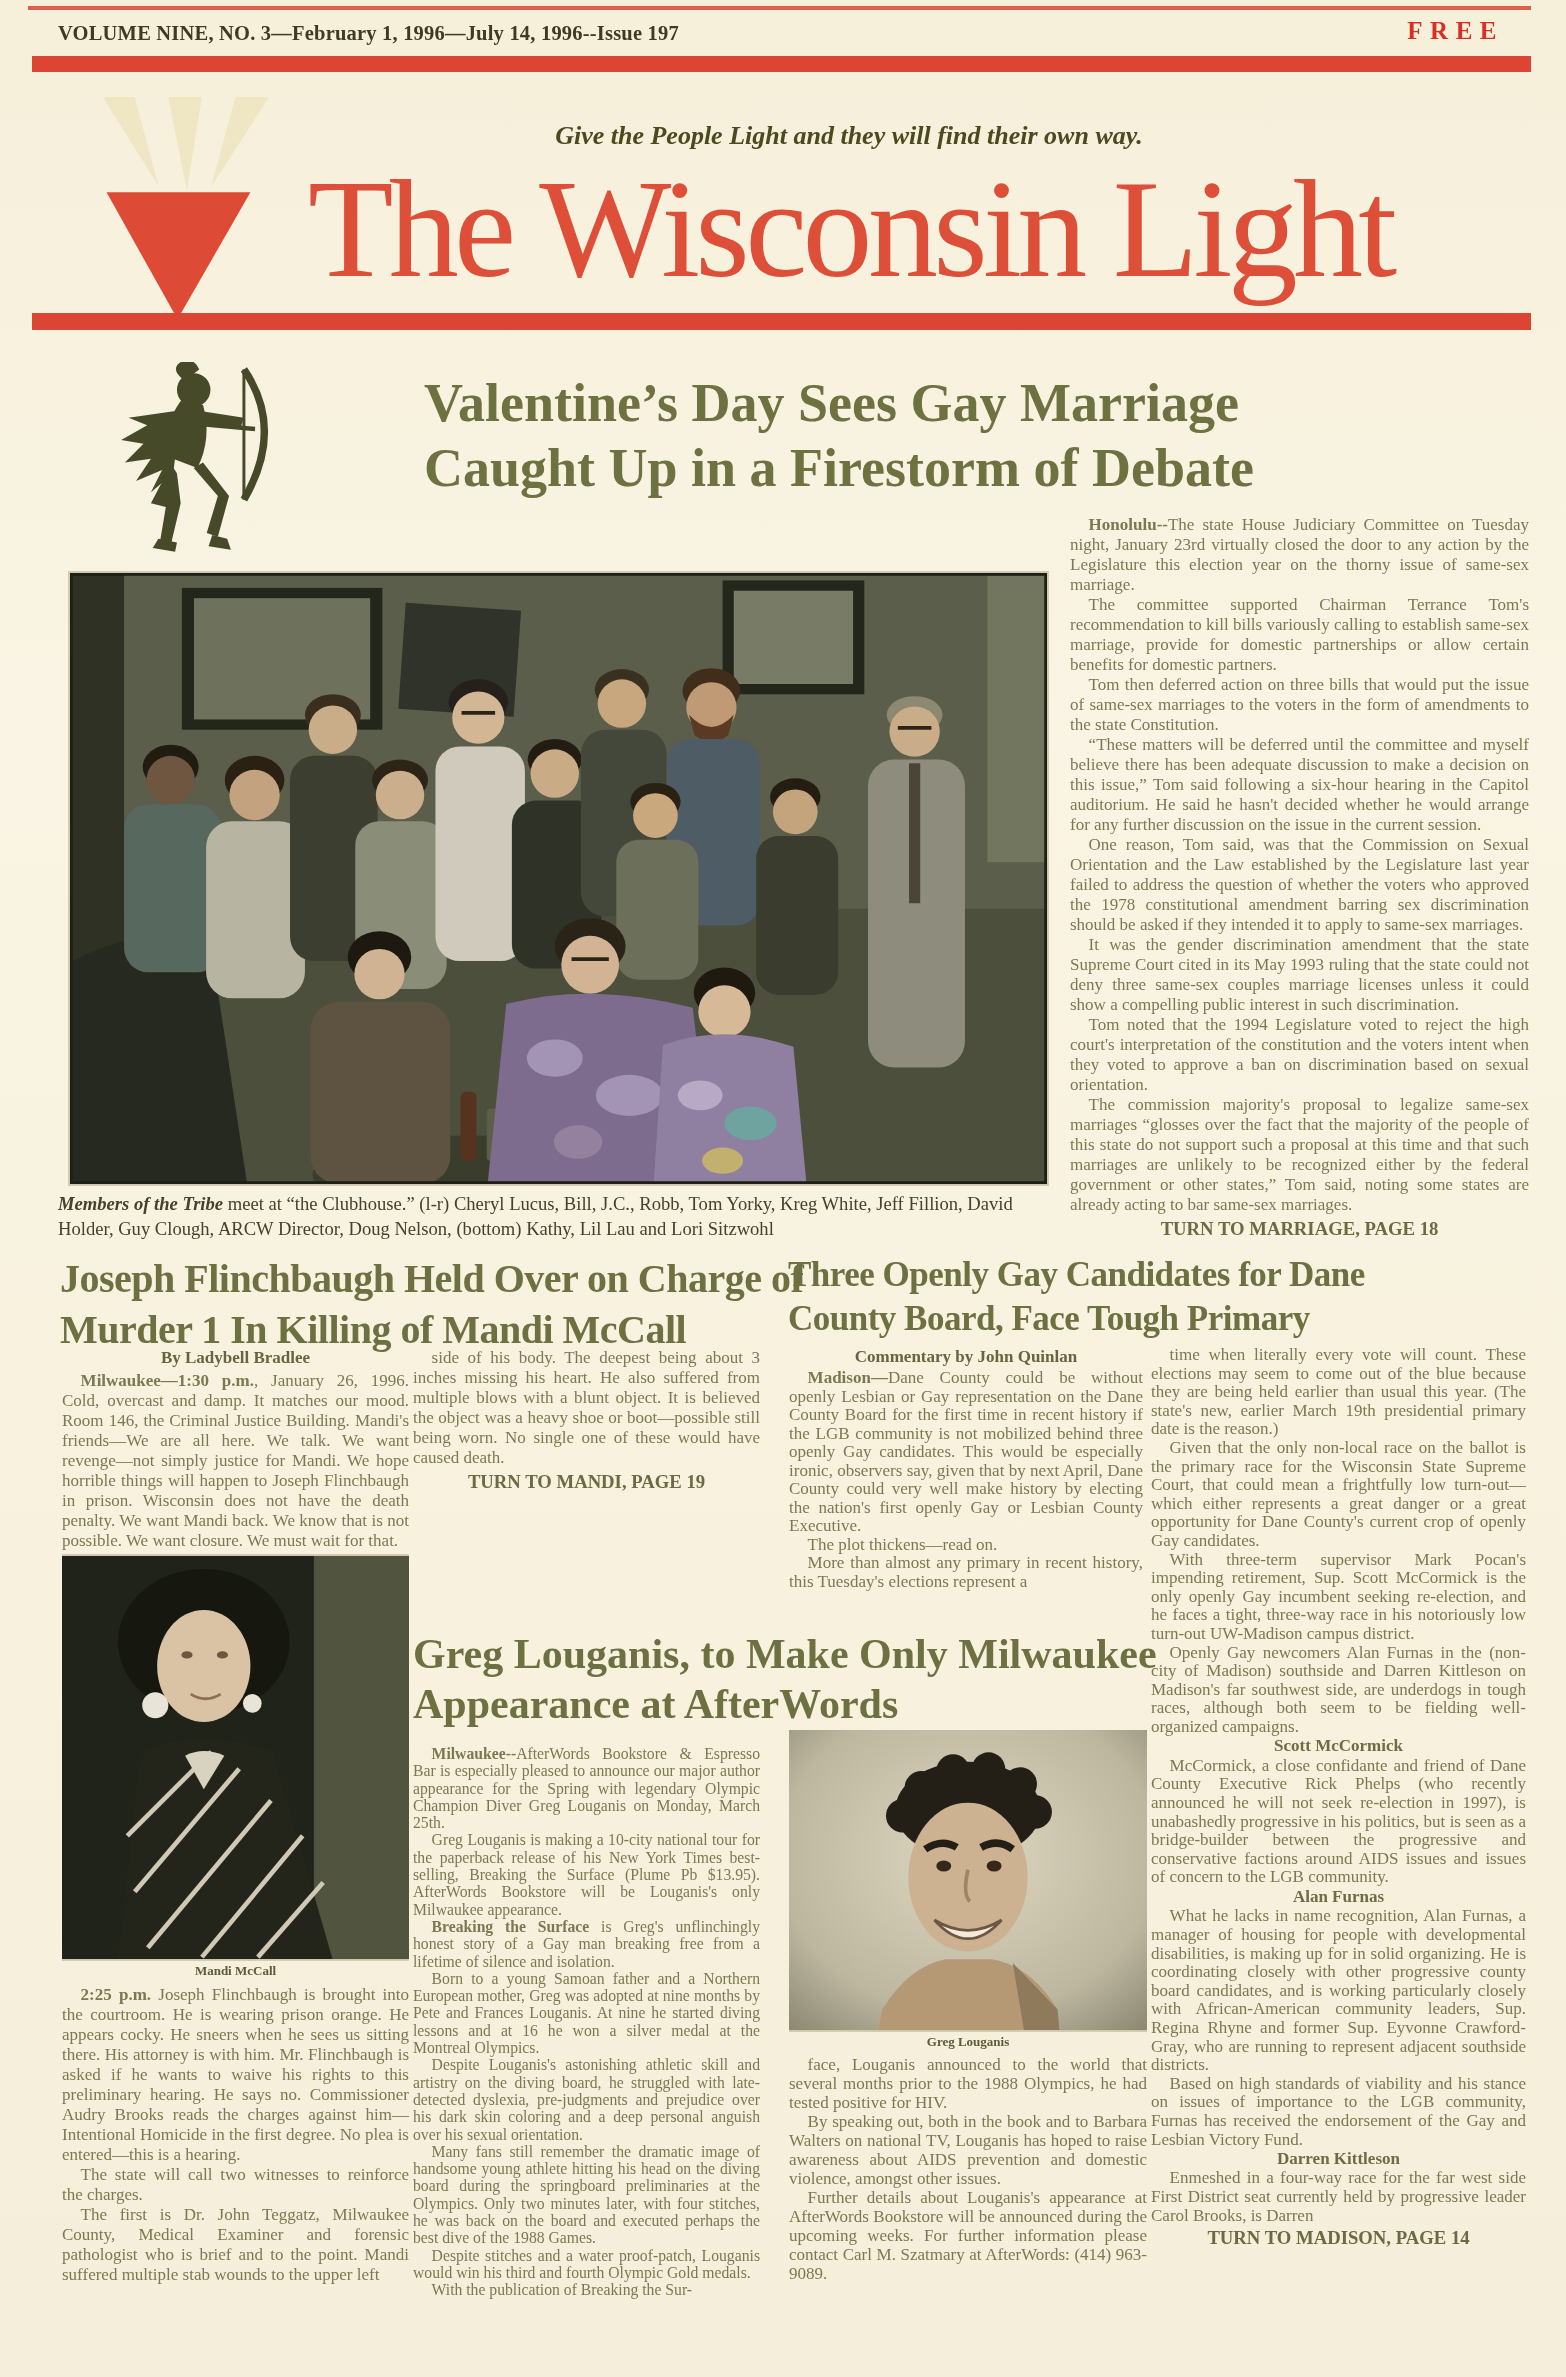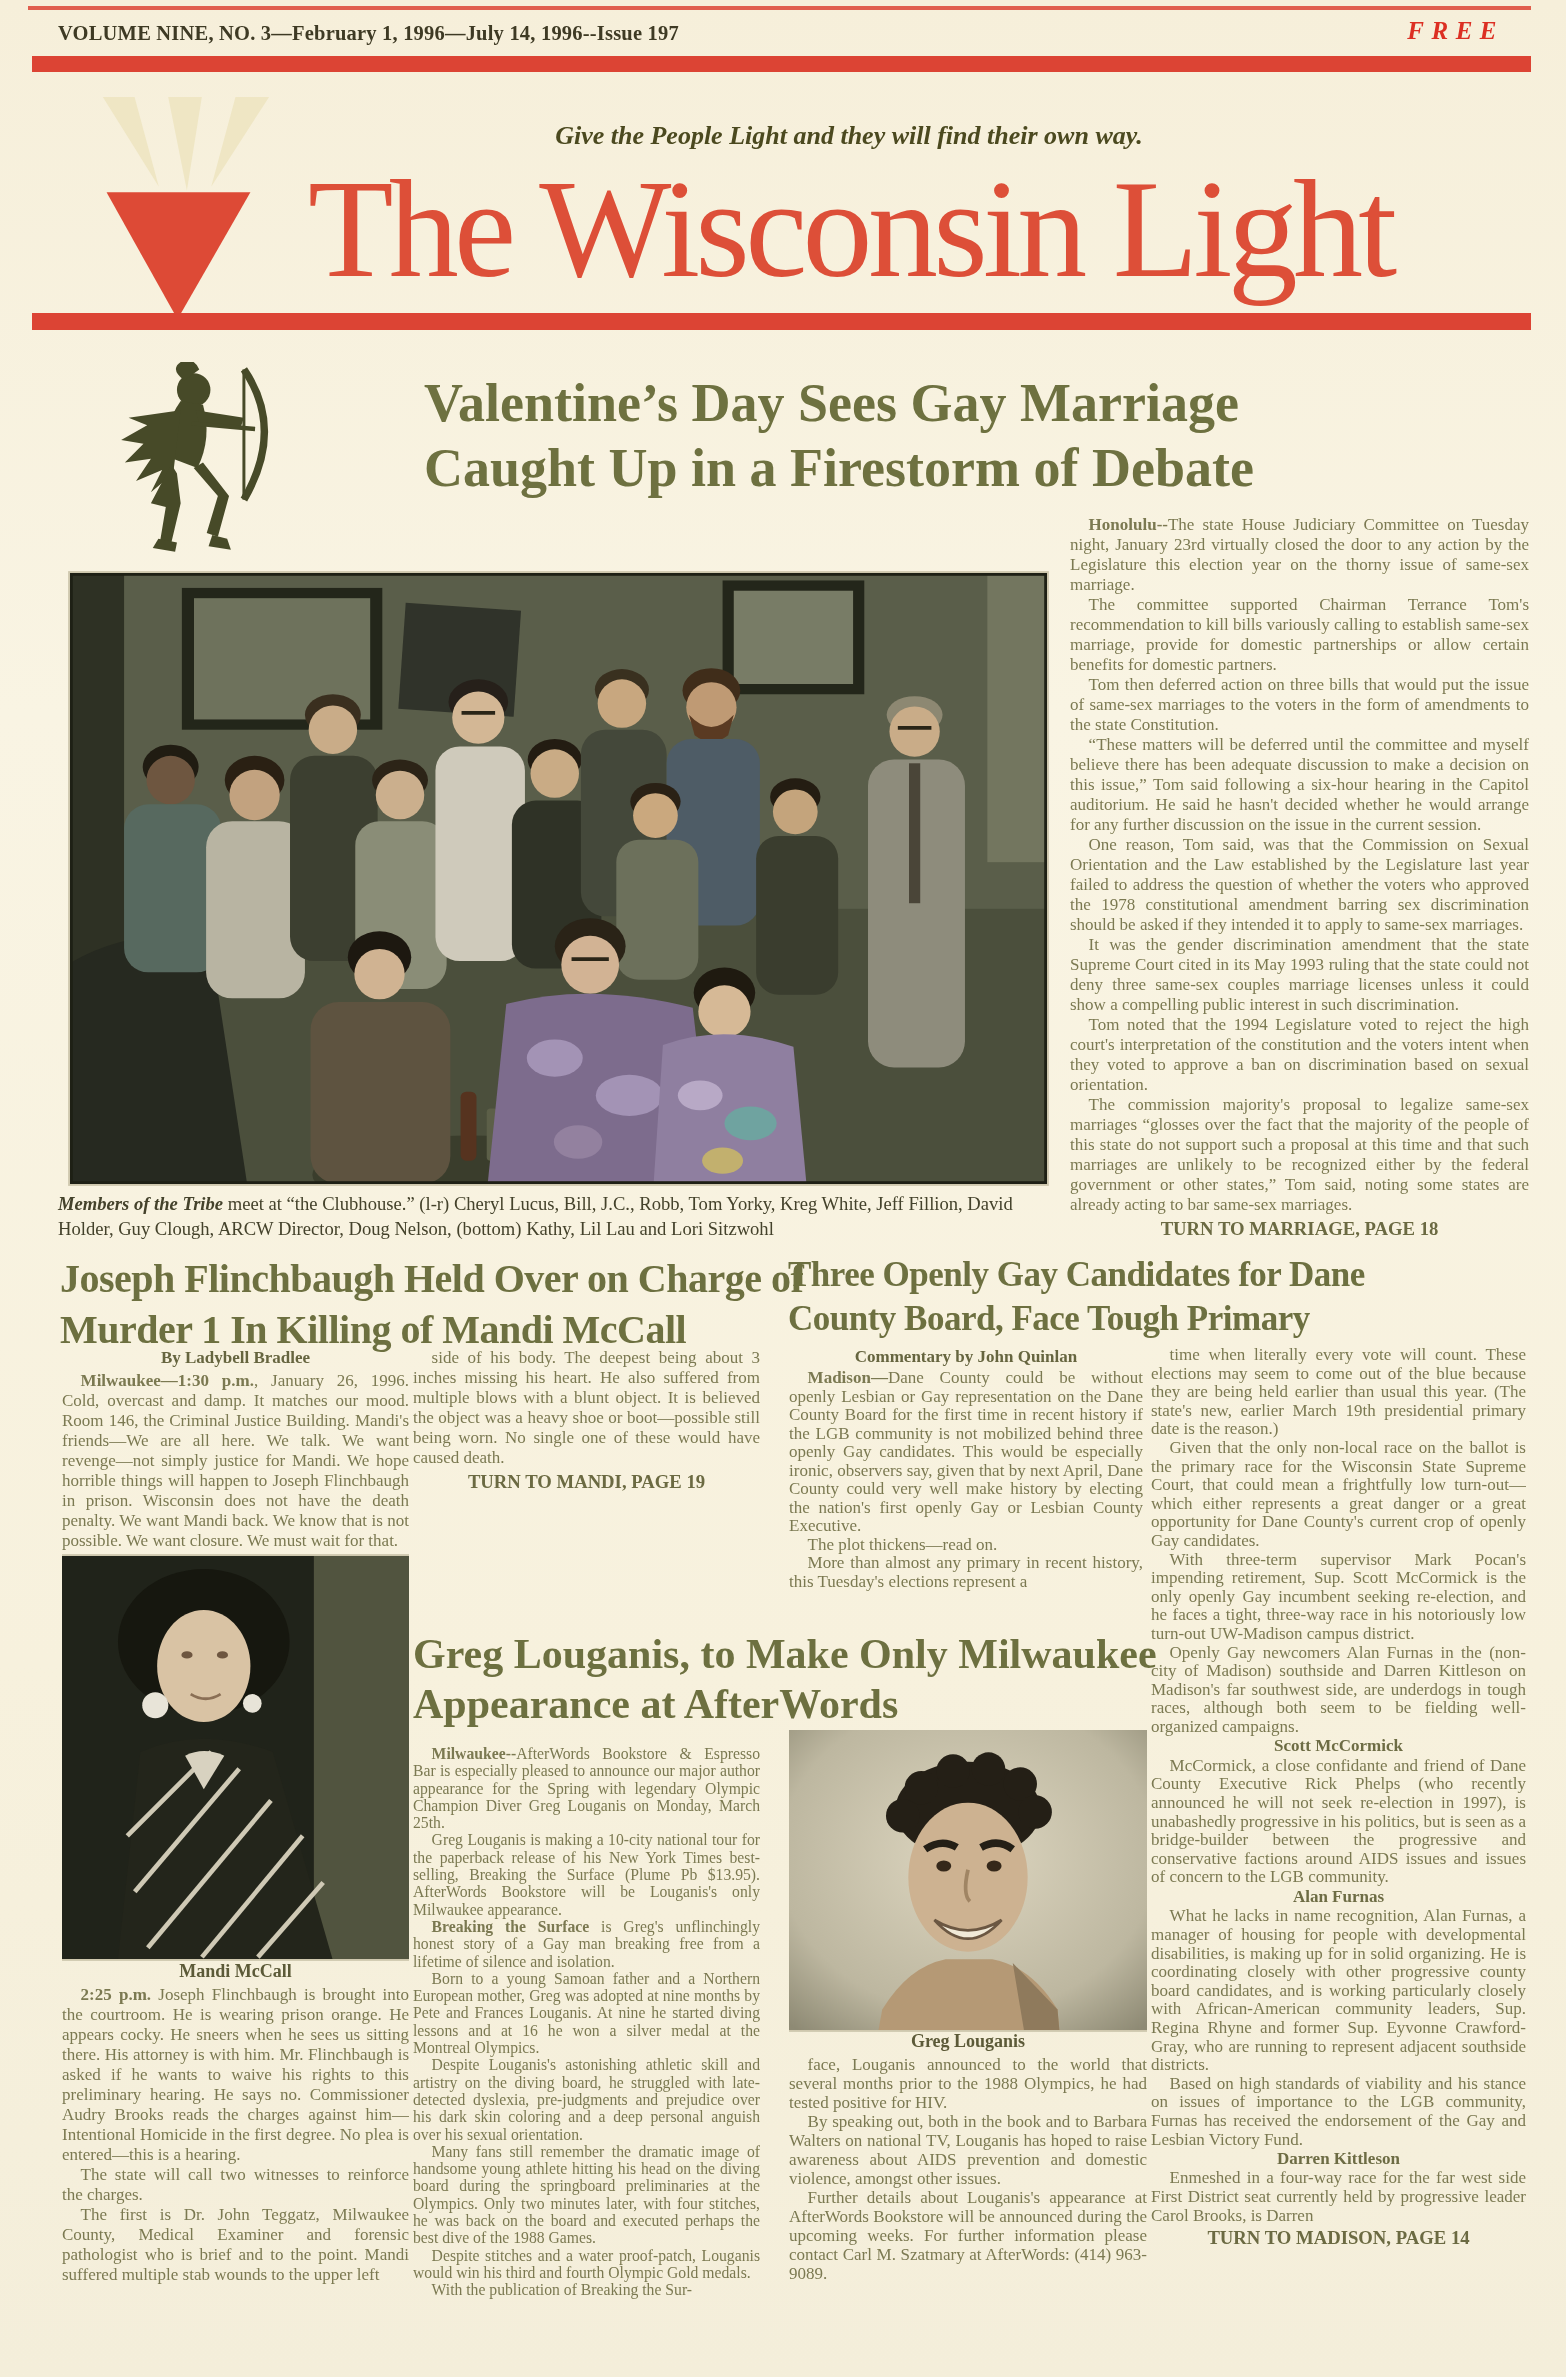--- a/index.html
+++ b/index.html
@@ -2,21 +2,21 @@
 <html style="font-size:15px"><head>
 <meta charset="utf-8">
 <style>
   html,body{margin:0;padding:0;background:#e8e4d6;}
   .page{position:relative;width:1566px;height:2377px;background:linear-gradient(180deg,#f6efda 0%,#f9f4e3 30%,#f7f1dd 70%,#f4eeda 100%);font-family:"Liberation Serif",serif;overflow:hidden;}
   .rule{position:absolute;background:#dc4434;}
   .rule-top{left:28px;top:5.6px;width:1503px;height:4.7px;opacity:.85;}
   .rule-1{left:32px;top:56px;width:1499px;height:16px;}
   .rule-2{left:32px;top:313px;width:1499px;height:17px;}
   .issue-line{position:absolute;left:58px;top:22.4px;font-size:20.5px;font-weight:bold;color:#3e3a24;letter-spacing:0.2px;}
-  .free{position:absolute;right:62px;top:17px;font-size:25px;font-weight:bold;color:#dc2f23;letter-spacing:7.5px;font-style:italic;}
+  .free{position:absolute;right:62px;top:17px;font-size:25px;font-weight:bold;color:#dc2f23;letter-spacing:7.5px;}
   .tagline{position:absolute;left:392px;top:121px;width:914px;text-align:center;font-size:26px;font-weight:bold;font-style:italic;color:#4b491f;}
   .logo{position:absolute;left:86px;top:97px;width:213px;height:224px;}
   .masthead-title{position:absolute;left:308px;top:157px;font-size:140px;line-height:144px;color:#dd4f38;letter-spacing:-4.7px;white-space:nowrap;font-weight:normal;}
   .cupid{position:absolute;left:110px;top:362px;width:186px;height:196px;}
   .lead-headline{position:absolute;left:424px;top:371px;width:1016px;font-size:54px;line-height:1.2;font-weight:bold;color:#6e7140;white-space:nowrap;}
   .main-photo{position:absolute;left:70px;top:573px;width:977px;height:611px;box-shadow:0 0 0 1.9px #cfc8ae;}
   .main-photo svg{display:block;width:100%;height:100%;}
   .photo-caption{position:absolute;left:58px;top:1191px;width:1002px;font-size:18.6px;line-height:1.35;color:#44422b;}
   .capstrong{font-weight:bold;font-style:italic;}
   .art-head{position:absolute;margin:0;font-weight:bold;color:#6d7040;white-space:nowrap;}
@@ -33,21 +33,21 @@
   #c1{left:62px;top:1348px;width:347px;height:1007px;font-size:17px;line-height:20px;overflow:hidden;}
   #c2{left:413px;top:1348px;width:347px;height:280px;font-size:17px;line-height:20px;overflow:hidden;}
   #c3{left:789px;top:1348px;width:354px;height:280px;font-size:17px;line-height:18.5px;overflow:hidden;}
   #c4{left:1151px;top:1346px;width:375px;height:1020px;font-size:17px;line-height:18.6px;overflow:hidden;}
   #c5{left:413px;top:1745px;width:347px;height:626px;font-size:15.7px;line-height:17.3px;overflow:hidden;}
   #c6{left:789px;top:1730px;width:358px;height:641px;font-size:17px;line-height:19px;overflow:hidden;}
   .inphoto{width:100%;margin:5.6px 0 1.9px;box-shadow:0 0 0 1.9px #cfc8ae;}
   .inphoto svg{display:block;width:100%;height:100%;}
   .inphoto.mandi{height:403px;}
   .inphoto.lg{height:300px;margin-top:0;}
-  .inphoto-caption{text-align:center;font-weight:bold;color:#5c5a38;font-size:18px;margin:1.9px 0 3.7px;text-indent:0;}
+  .inphoto-caption{text-align:center;font-weight:bold;color:#5c5a38;font-size:13px;margin:1.9px 0 3.7px;text-indent:0;}
 </style>
 </head>
 <body>
 
 <div class="page">
 
   <div class="rule rule-top"></div>
   <div class="issue-line">VOLUME NINE, NO. 3—February 1, 1996—July 14, 1996--Issue 197</div>
   <div class="free">FREE</div>
   <div class="rule rule-1"></div>

